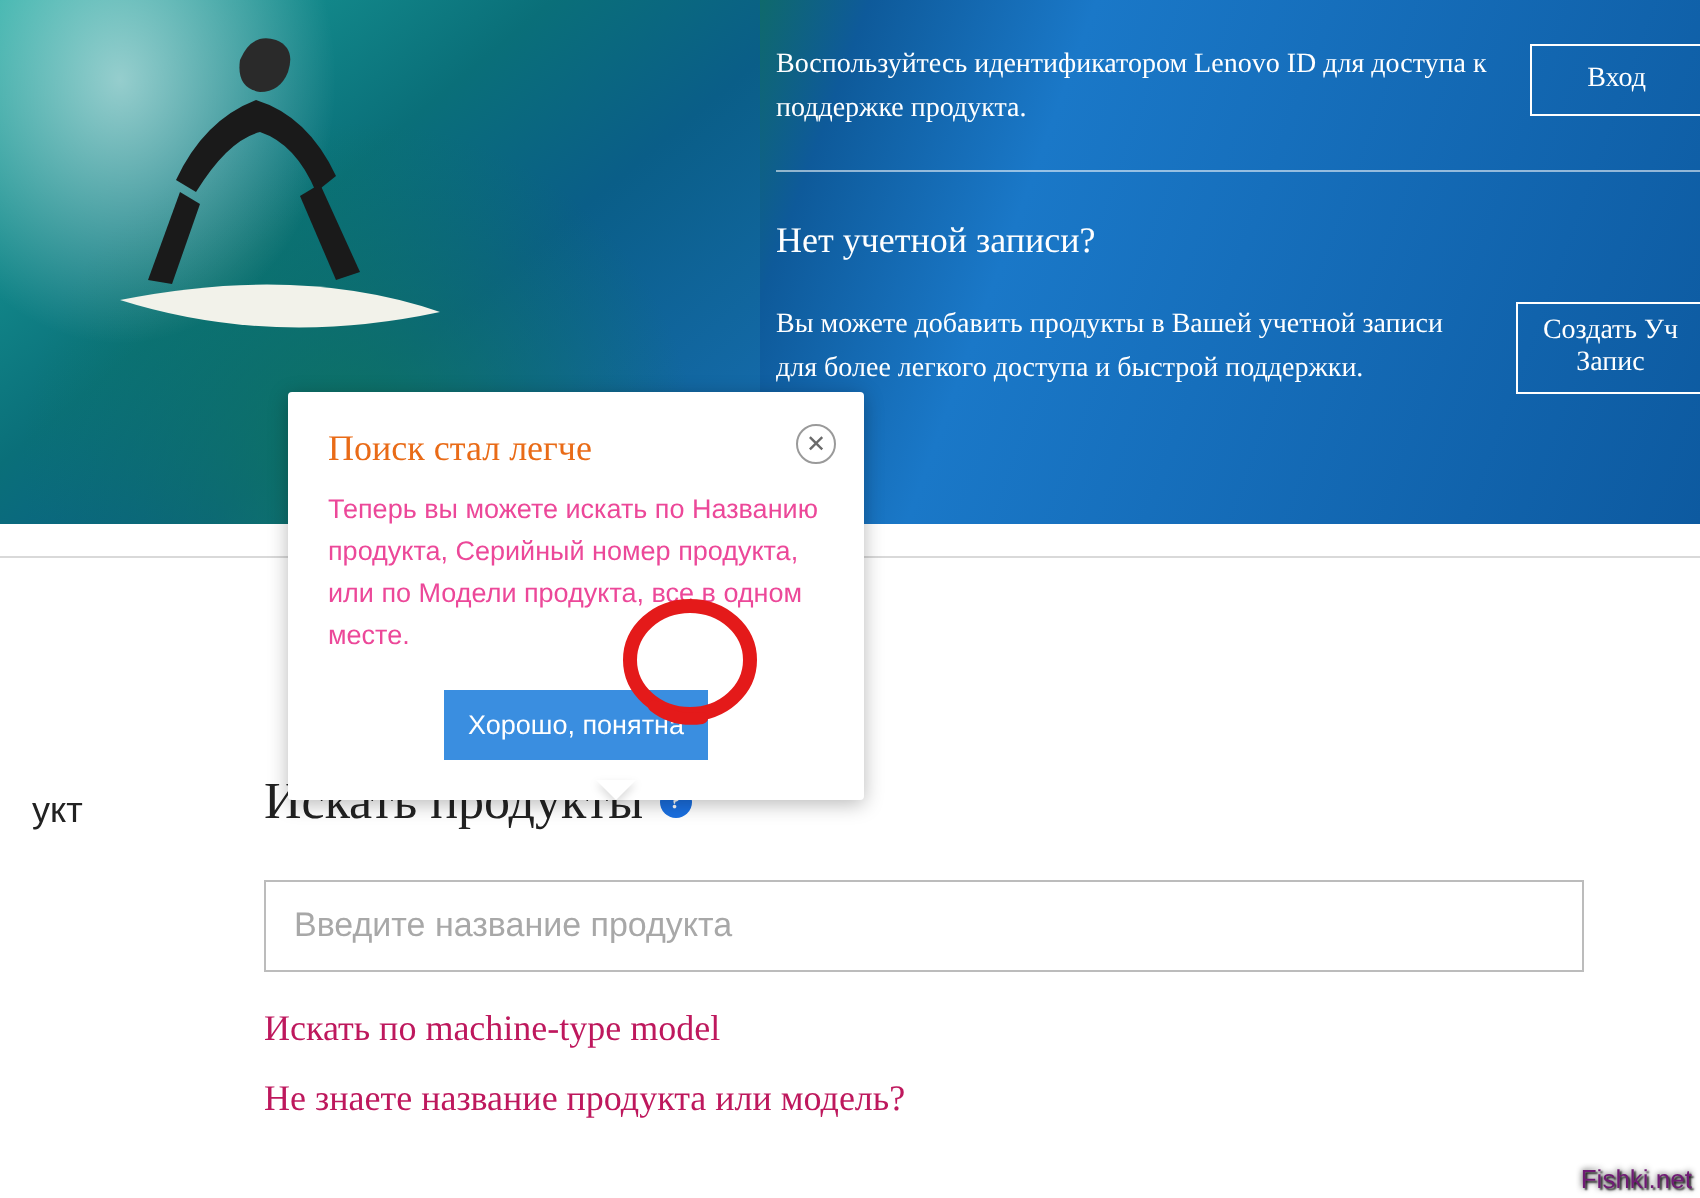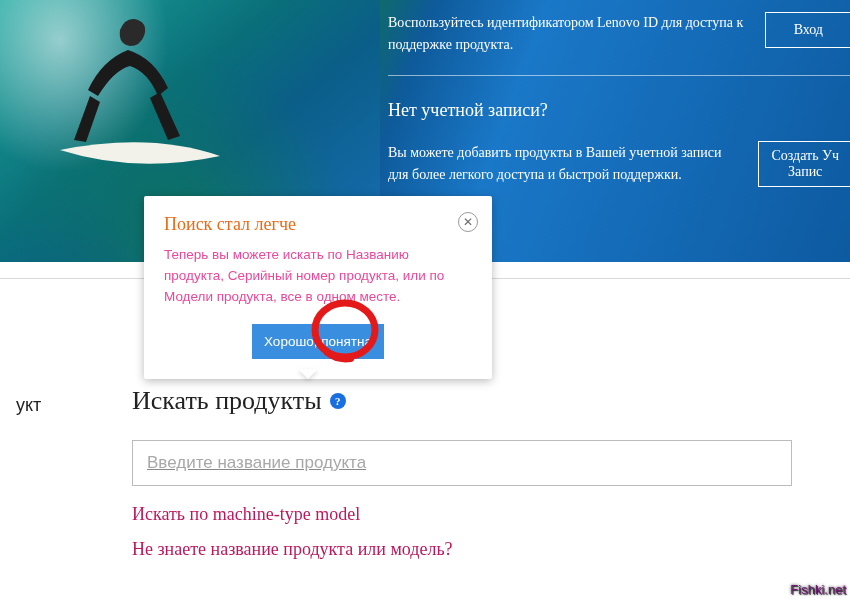--- a/index.html
+++ b/index.html
@@ -19,21 +19,21 @@
 }
 .hero .surfer {
   position: absolute; left: 0; top: 0; width: 380px; height: 262px;
   background:
     radial-gradient(180px 220px at 60px 40px, rgba(255,255,255,0.55), rgba(255,255,255,0) 60%),
     radial-gradient(260px 260px at 180px 230px, rgba(14,120,90,0.85), rgba(14,120,90,0) 65%),
     linear-gradient(140deg, #1da8a0 0%, #0a6f79 40%, #0a5e88 60%, #186eb5 100%);
 }
 .hero .surfer svg { position: absolute; left: 20px; top: 0; }
 .hero-content {
-  position: absolute; left: 388px; top: 4px; right: 0;
+  position: absolute; left: 388px; top: 14px; right: 0;
   padding: 8px 0 0 0;
 }
 .hero-row { display: flex; align-items: flex-start; }
 .hero-text { flex: 1; font-size: 14px; line-height: 1.6; font-family: Georgia, 'Times New Roman', serif; }
 .hero-btn {
   margin-left: 18px; margin-right: -2px;
   border: 1px solid #fff; color: #fff; background: transparent;
   padding: 9px 28px 9px 28px; font-size: 14px; cursor: pointer;
   min-width: 80px; text-align: center; font-family: Georgia, serif;
 }
@@ -58,28 +58,28 @@
   margin-top: 68px;
 }
 .help-icon {
   display: inline-flex; width: 16px; height: 16px; border-radius: 50%;
   background: #1a6fe0; color: #fff; font-size: 11px; font-weight: bold;
   align-items: center; justify-content: center;
 }
 .search-input {
   display: block; width: 660px; margin-top: 24px;
   border: 1px solid #bcbcbc; padding: 12px 14px; font-size: 17px;
-  color: #888; outline: none; text-decoration: underline;
+  color: #888; outline: none;
 }
 .search-input::placeholder { color: #a8a8a8; }
 .link { display: block; margin-top: 18px; color: #be185d; font-size: 18px; text-decoration: none; font-family: Georgia, serif; }
 .link + .link { margin-top: 14px; }
 .tooltip {
   position: absolute; left: 144px; top: 196px;
-  width: 348px; background: #fff; border-radius: 2px;
+  width: 288px; background: #fff; border-radius: 2px;
   box-shadow: 0 2px 10px rgba(0,0,0,0.28);
   padding: 18px 20px 20px 20px;
   z-index: 50;
 }
 .tooltip::after {
   content: ""; position: absolute; left: 154px; bottom: -10px;
   border: 10px solid transparent; border-top-color: #fff;
   filter: drop-shadow(0 2px 2px rgba(0,0,0,0.15));
 }
 .tooltip h3 {

